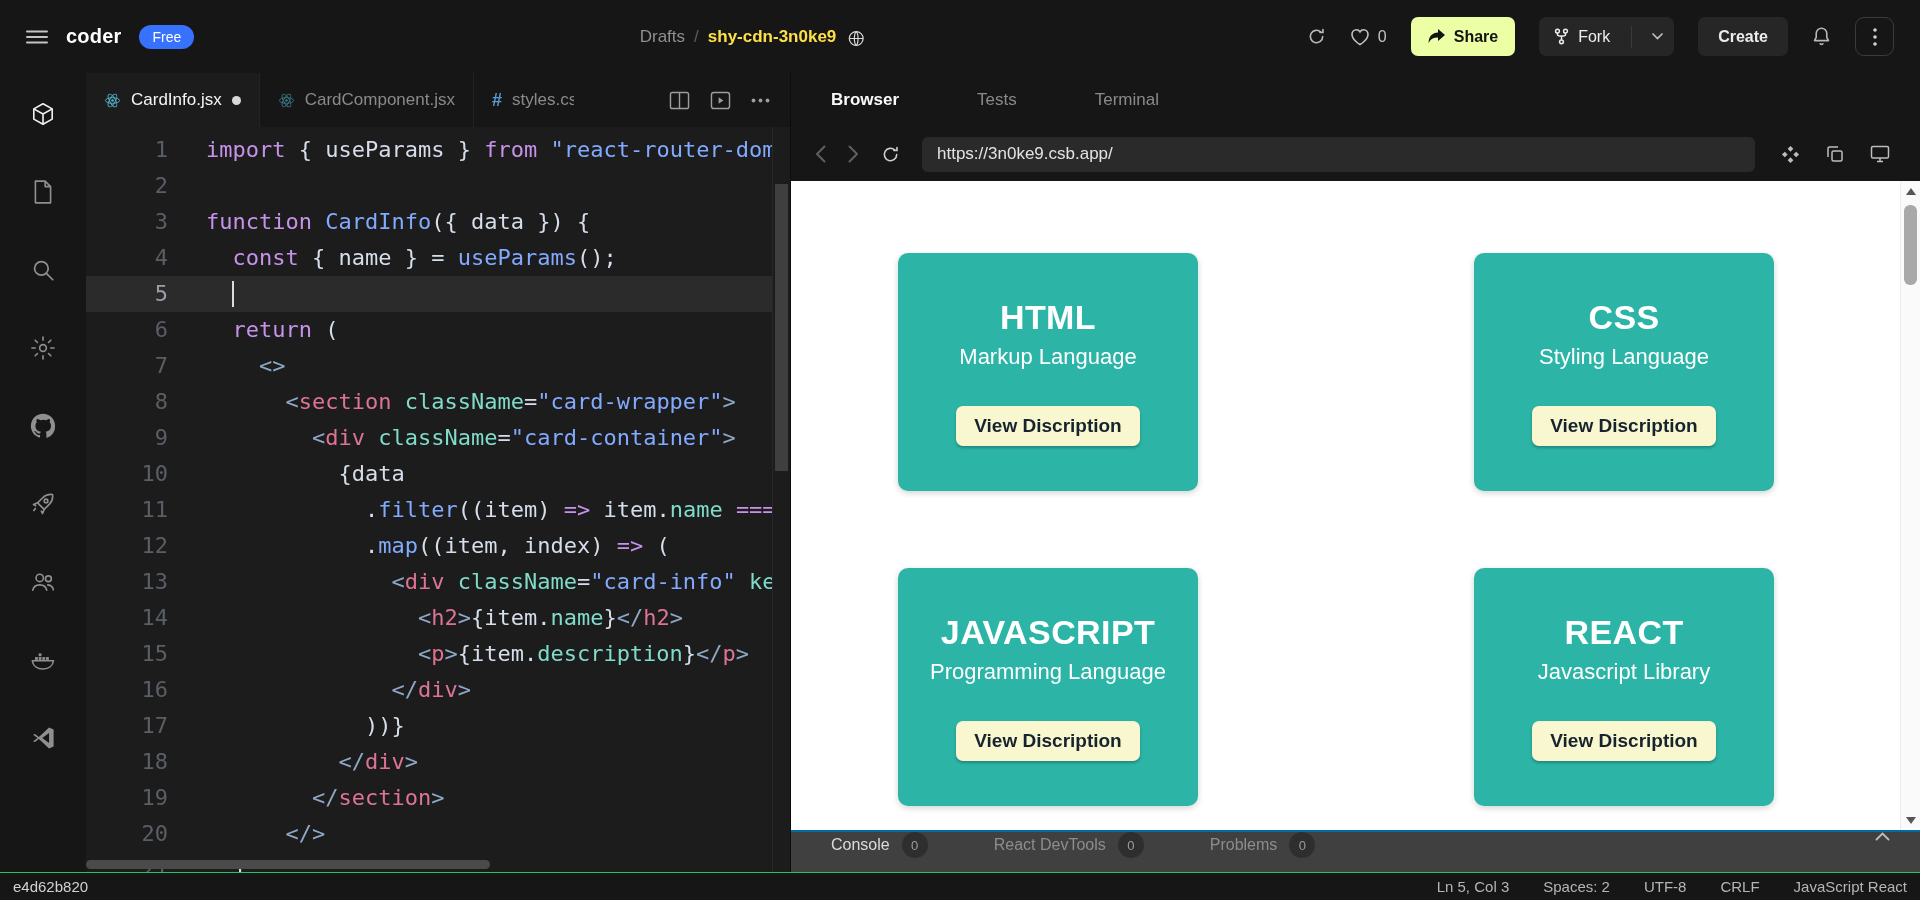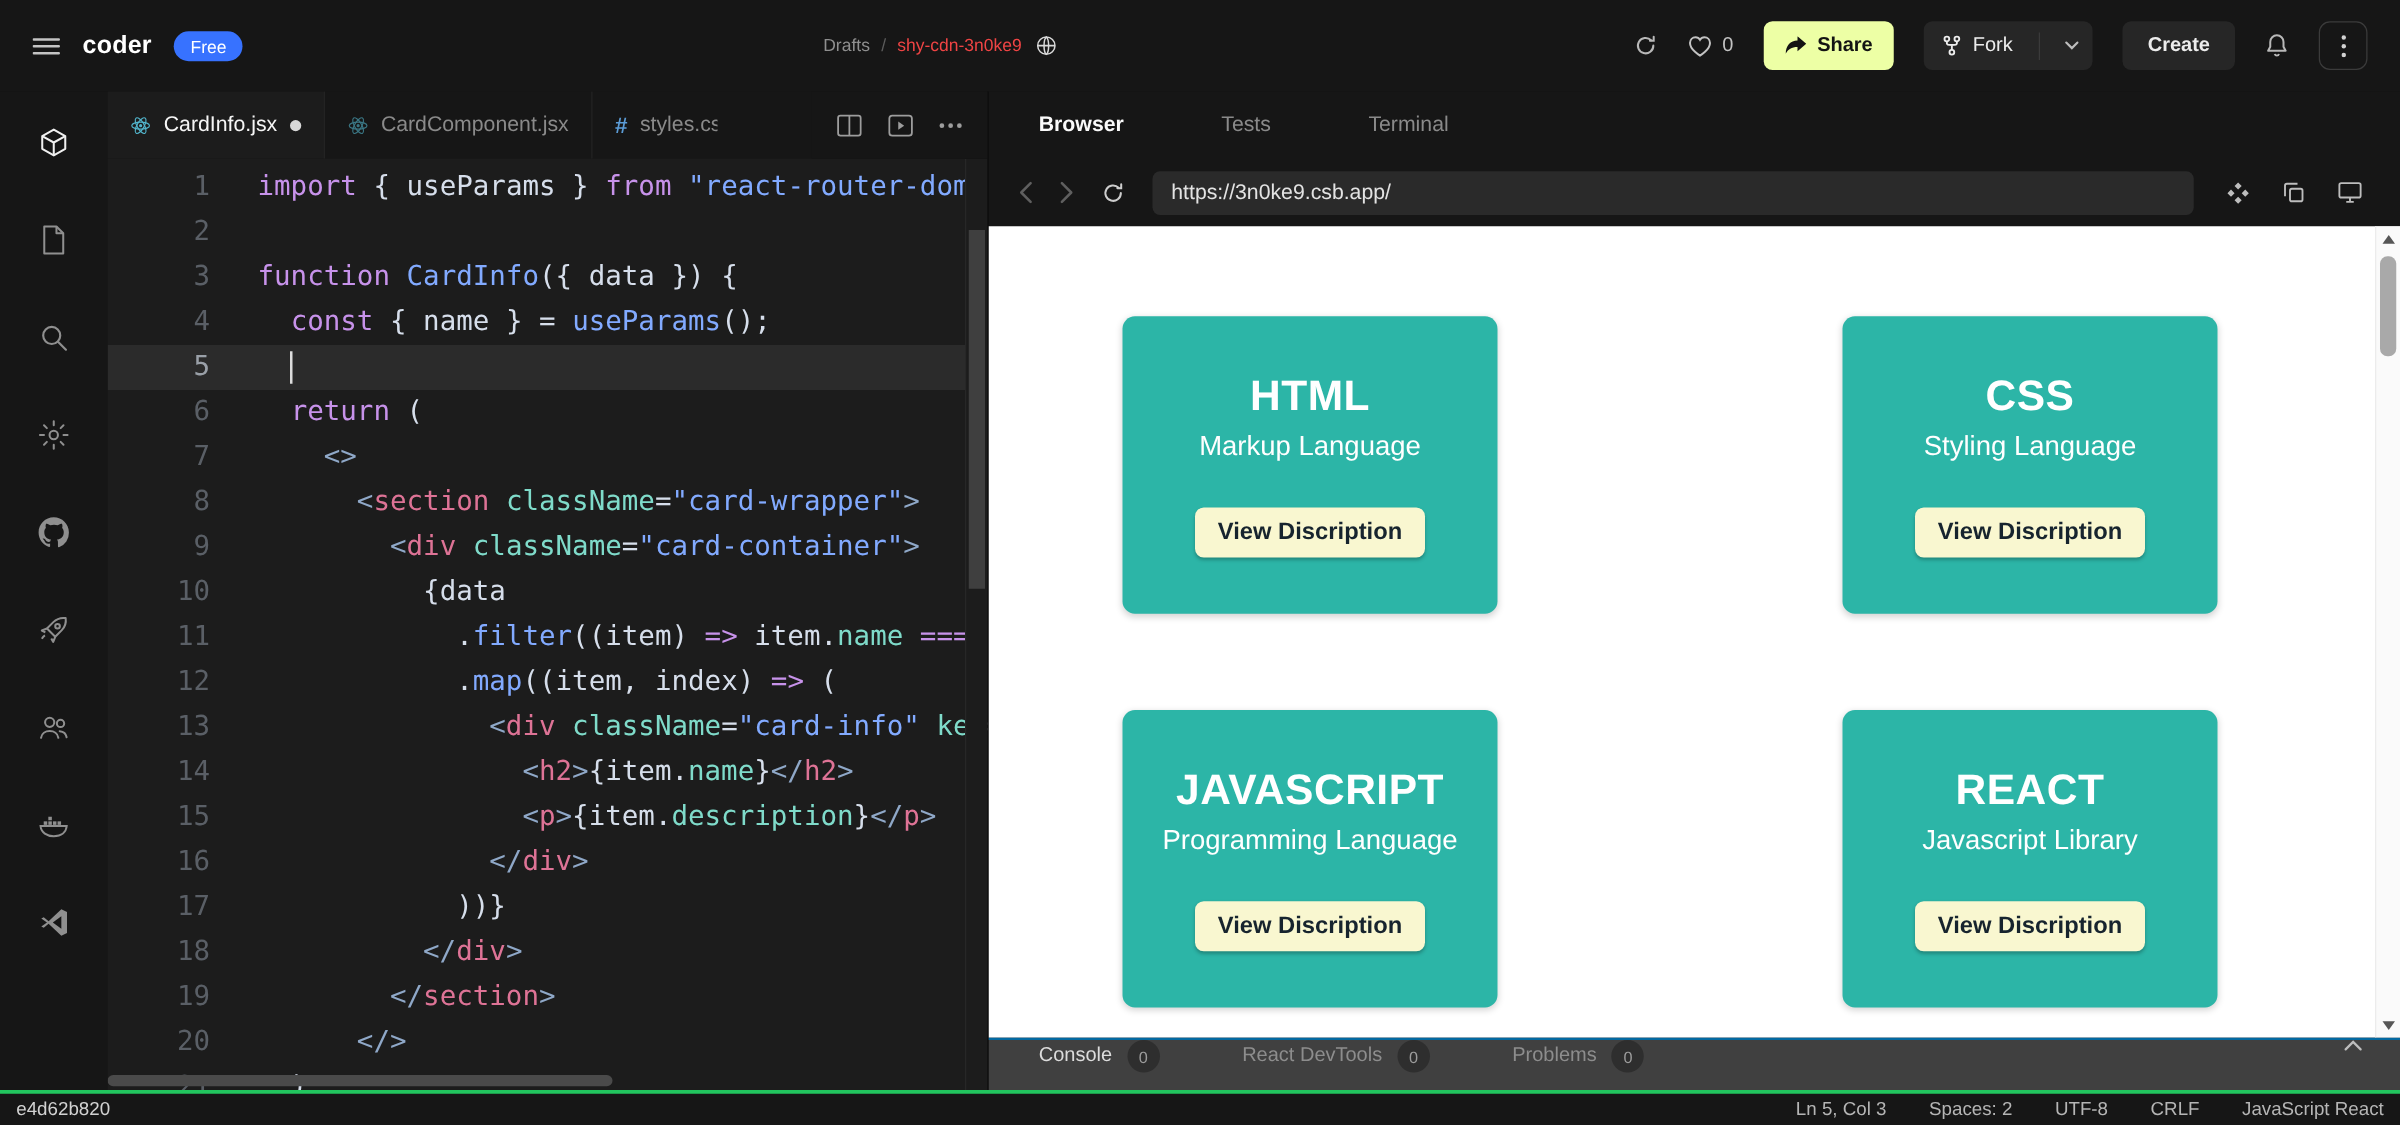--- a/index.html
+++ b/index.html
@@ -4,24 +4,24 @@
 <style>
   *{margin:0;padding:0;box-sizing:border-box}
   html,body{width:1920px;height:900px;overflow:hidden;background:#161616;font-family:"Liberation Sans",sans-serif}
   #app{position:relative;width:1920px;height:900px;background:#161616;color:#ddd;overflow:hidden}
 
   
   .topbar{position:absolute;top:0;left:0;right:0;height:73px;display:flex;align-items:center;padding:0 26px;gap:18px;background:#161616;z-index:5}
   .menu-btn{color:#c4c4c4;display:flex;cursor:pointer}
   .brand{font-size:20px;font-weight:700;color:#fff;letter-spacing:.2px}
   .free-badge{background:var(--badge-bg,#3772ff);color:#fff;font-size:14px;padding:4px 13px;border-radius:999px}
-  .breadcrumb{position:absolute;left:752px;transform:translateX(-50%);display:flex;align-items:flex-start;gap:9px;font-size:14px;white-space:nowrap}
+  .breadcrumb{position:absolute;left:752px;transform:translateX(-50%);display:flex;align-items:flex-end;gap:9px;font-size:17px;white-space:nowrap}
   .bc-folder{color:#8f8f8f;cursor:pointer}
   .bc-sep{color:#5c5c5c}
-  .bc-project{color:#ef4444;font-weight:400}
+  .bc-project{color:#fde047;font-weight:700}
   .globe{color:#d8d8d8;display:flex;margin-left:2px;cursor:pointer}
   .top-actions{margin-left:auto;display:flex;align-items:center;gap:24px}
   .ticon{color:#b8b8b8;display:flex;cursor:pointer}
   .like{display:flex;align-items:center;gap:8px;color:#c2c2c2;font-size:16px;cursor:pointer}
   .btn{height:39px;border:none;border-radius:7px;font-family:inherit;font-size:16px;display:flex;align-items:center;gap:9px;cursor:pointer}
   .share-btn{background:var(--share-bg,#edffa5);color:#131313;font-weight:700;padding:0 17px}
   .fork-btn{background:#262626;color:#ececec;font-weight:400;padding-left:15px}
   .fb-div{width:1px;height:22px;background:#3a3a3a;margin-left:12px}
   .fork-chev{padding:0 11px;color:#bdbdbd;display:flex;align-self:stretch;align-items:center;cursor:pointer}
   .create-btn{background:#262626;color:#ececec;font-weight:600;padding:0 20px}
@@ -96,21 +96,21 @@
 
   .console{height:42px;flex:none;background:#404040;border-top:2px solid #0369a1;display:flex;align-items:flex-start;padding:0 30px 0 40px}
   .citems{display:flex;gap:66px}
   .citem{display:flex;align-items:center;cursor:pointer}
   .clabel{font-size:16px;color:#8d8d8d}
   .citem.primary .clabel{color:#dcdcdc}
   .cbadge{margin-left:12px;min-width:26px;height:26px;padding:0 7px;border-radius:13px;background:#2e2e2e;color:#9c9c9c;font-size:13px;display:flex;align-items:center;justify-content:center}
   .cchev{margin-left:auto;color:#bdbdbd;display:flex;cursor:pointer}
 
   
-  .statusbar{position:absolute;bottom:0;left:0;right:0;height:28px;background:#161616;border-top:3px solid #22c55e;display:flex;align-items:center;padding:0 13px;font-size:15px;color:#b5b5b5;z-index:6}
+  .statusbar{position:absolute;bottom:0;left:0;right:0;height:28px;background:#161616;border-top:1px solid #22c55e;display:flex;align-items:center;padding:0 13px;font-size:15px;color:#b5b5b5;z-index:6}
   .hash{color:#d2d2d2;cursor:pointer}
   .status-right{margin-left:auto;display:flex;gap:34px}
   .sitem{cursor:pointer;white-space:nowrap}
 </style>
 </head>
 <body>
 
 <div id="app">
 
   <header class="topbar">

